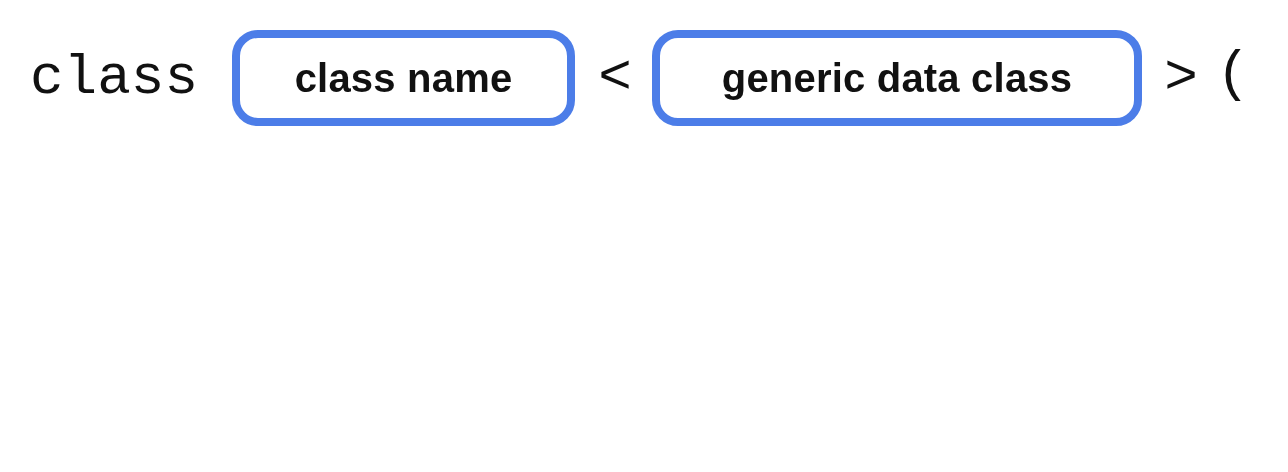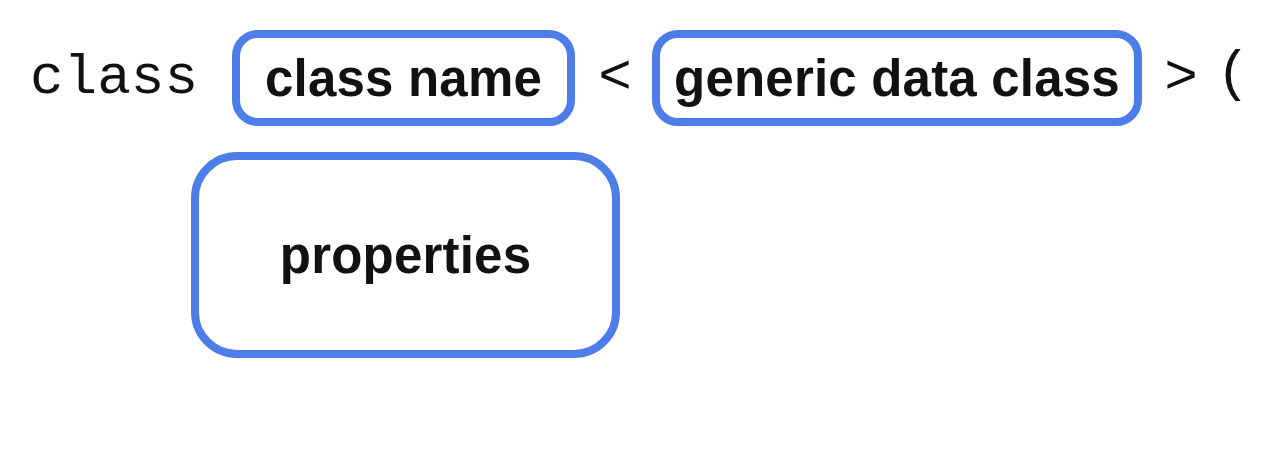--- a/index.html
+++ b/index.html
@@ -31,21 +31,21 @@
     border: 8px solid var(--accent, #4C7DE8);
     background: #ffffff;
     display: flex;
     align-items: center;
     justify-content: center;
     box-sizing: border-box;
   }
   .pbox .label {
     font-family: "Liberation Sans", sans-serif;
     font-weight: 700;
-    font-size: 51px;
+    font-size: 40px;
     color: var(--ink, #111111);
     letter-spacing: 0.2px;
     white-space: nowrap;
   }
   
   .kw          { left: 30px;   top: 30px; height: 96px; }
   .box-small-1 { left: 232px;  top: 30px; width: 343px; height: 96px; border-radius: 26px; }
   .sym-lt      { left: 590px;  top: 30px; width: 50px;  height: 96px; }
   .box-small-2 { left: 652px;  top: 30px; width: 490px; height: 96px; border-radius: 26px; }
   .sym-gt      { left: 1156px; top: 30px; width: 50px;  height: 96px; }
@@ -69,19 +69,16 @@
   <span class="mono sym-lt">&lt;</span>
 
   <div class="pbox box-small-2">
     <span class="label">generic data class</span>
   </div>
 
   <span class="mono sym-gt">&gt;</span>
 
   <span class="mono sym-oparen">(</span>
 
-  <div class="pbox box-large">
-    <span class="label">properties</span>
-  </div>
 
   <span class="mono sym-cparen">)</span>
 
 </div>
 
 </body></html>

